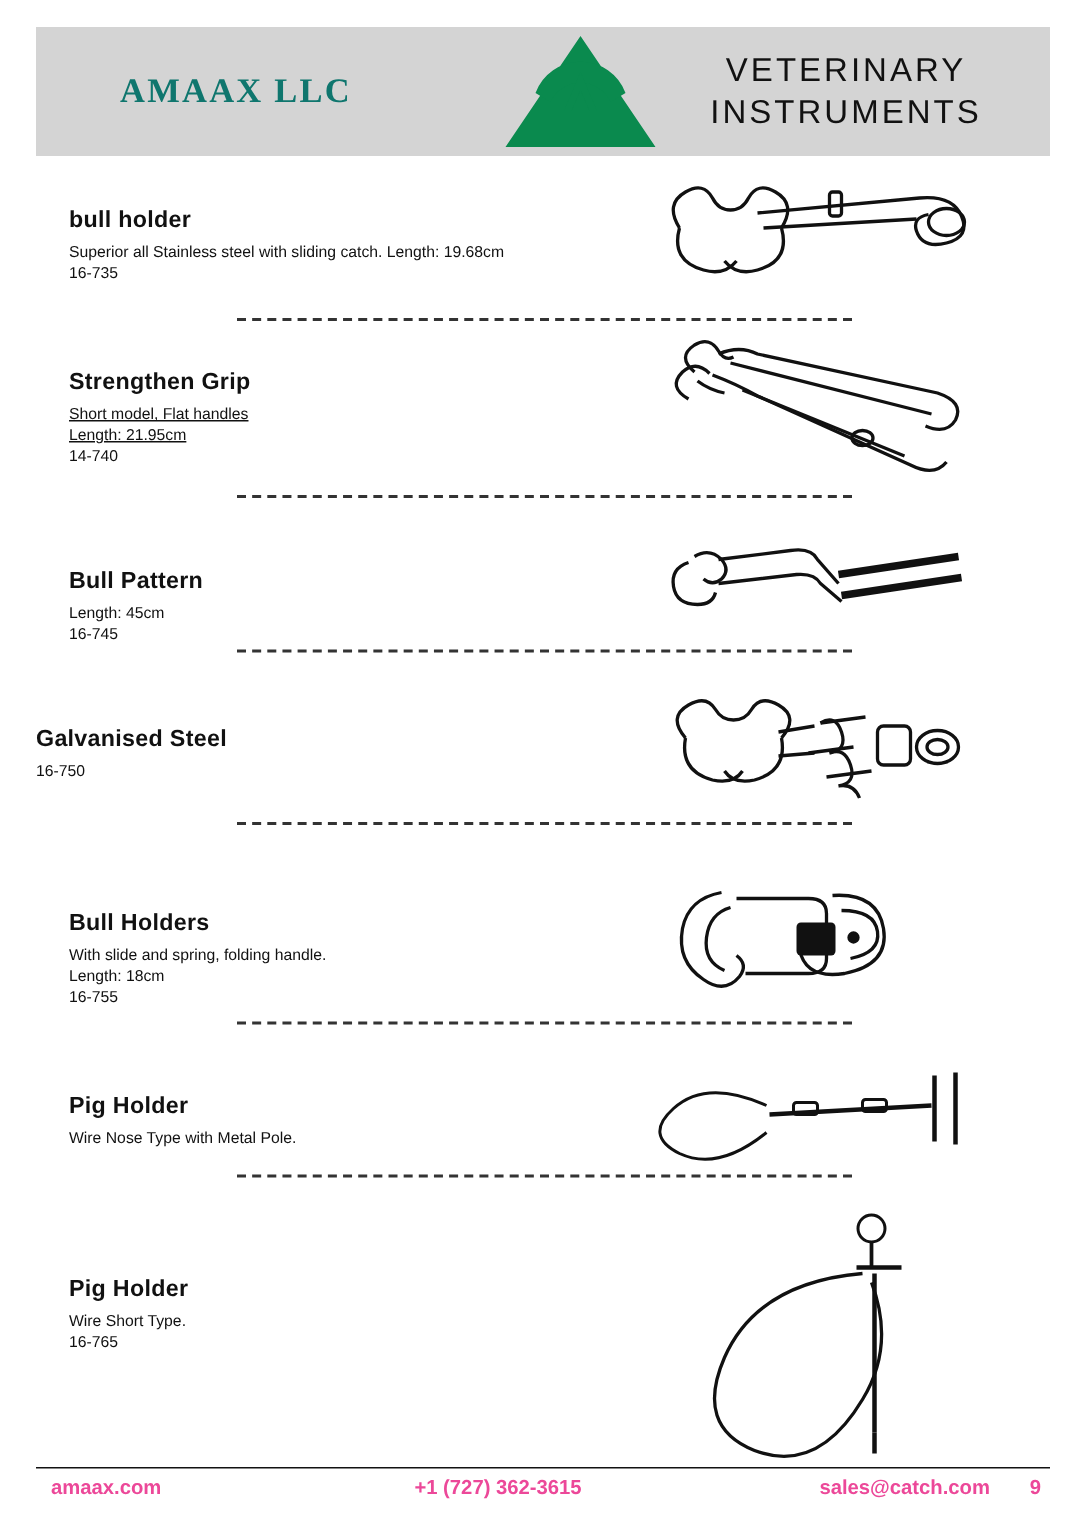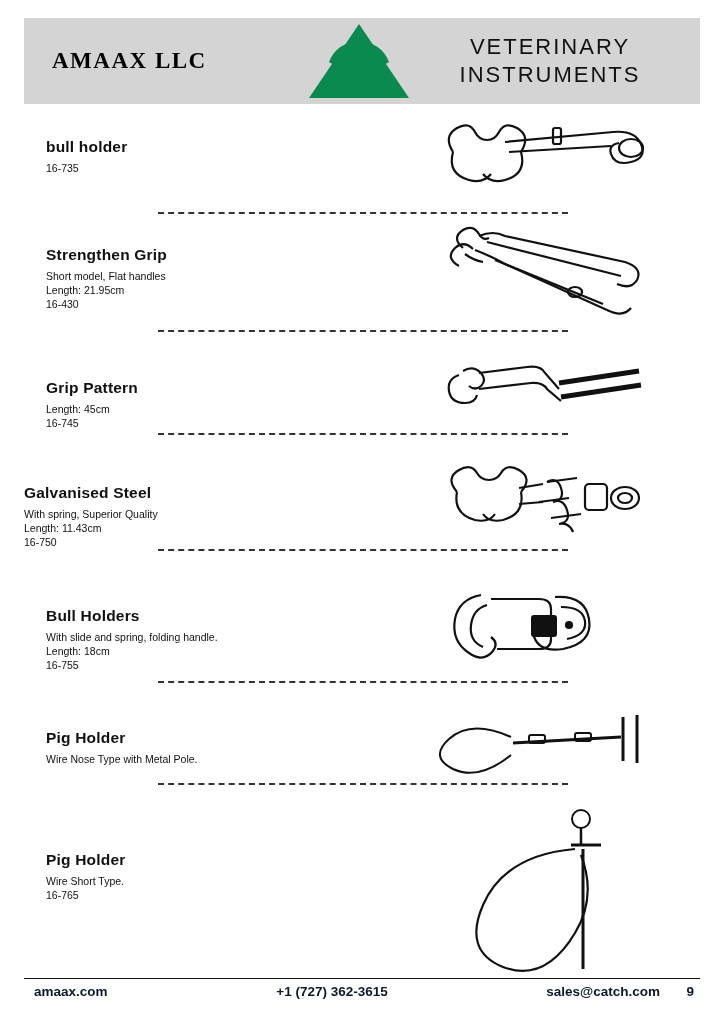--- a/index.html
+++ b/index.html
@@ -28,21 +28,22 @@
     display: flex;
     align-items: center;
   }
   .brand {
     width: 270px;
     padding-left: 28px;
     font-family: "Liberation Serif", serif;
     font-size: 23px;
     font-weight: bold;
     letter-spacing: 1.5px;
-    color: #000000;
+    color: #0f766e;
+    margin-left: 28px;
   }
   .logo-wrap {
     width: 130px;
     display: flex;
     align-items: center;
     justify-content: center;
   }
   .header-title {
     flex: 1;
     text-align: center;
@@ -120,21 +121,21 @@
   }
   .footer {
     position: absolute;
     left: 24px;
     top: 984px;
     width: 676px;
     display: flex;
     align-items: center;
     font-size: 13.5px;
     font-weight: bold;
-    color: #0f172a;
+    color: #ec4899;
   }
   .footer .site { width: 180px; padding-left: 10px; }
   .footer .phone { flex: 1; text-align: center; padding-left: 10px; }
   .footer .mail { width: 210px; text-align: right; }
   .footer .pageno { width: 40px; text-align: right; padding-right: 6px; }
 
   svg { display: block; }
 </style>
 </head>
 <body>
@@ -163,20 +164,21 @@
     <span class="l2">INSTRUMENTS</span>
   </div>
 </div>
 
 <div class="catalog">
 
   <div class="row" style="height:108px;">
     <div class="row-inner">
       <div class="text-col" style="padding-top:26px;">
         <div class="p-name">bull holder</div>
+        <div class="p-desc">Superior all Stainless steel with sliding catch. Length: 19.68cm</div>
         <div class="p-code">16-735</div>
       </div>
       <div class="img-col">
         <svg width="230" height="100" viewBox="0 0 230 100">
           <g fill="none" stroke="#111" stroke-width="2.2">
             <path d="M18 40 q-10 -16 4 -24 q12 -7 18 4 q4 8 12 8 q8 0 12 -8 q6 -11 18 -4 q14 8 4 24"></path>
             <path d="M18 40 q-6 22 16 28 q14 4 22 -6"></path>
             <path d="M86 40 q6 22 -16 28 q-14 4 -22 -6"></path>
             <path d="M70 30 L178 20 q22 -2 28 12 q6 14 -10 18 q-16 4 -20 -8 q-3 -9 8 -11"></path>
             <path d="M74 40 L176 34"></path>
@@ -186,23 +188,23 @@
         </svg>
       </div>
     </div>
     <hr class="divider">
   </div>
 
   <div class="row" style="height:133px;">
     <div class="row-inner">
       <div class="text-col" style="padding-top:26px;">
         <div class="p-name">Strengthen Grip</div>
-        <div class="p-desc" style="white-space:pre-line;">Short model, Flat handles
+        <div class="p-desc" style="white-space:pre-line;text-decoration:underline;">Short model, Flat handles
 Length: 21.95cm</div>
-        <div class="p-code">16-430</div>
+        <div class="p-code">14-740</div>
       </div>
       <div class="img-col">
         <svg width="230" height="110" viewBox="0 0 230 110">
           <g fill="none" stroke="#111" stroke-width="2.2">
             <path d="M28 28 q-12 -10 0 -18 q10 -6 16 4 q4 7 10 4"></path>
             <path d="M24 46 q-14 -8 -4 -18 q9 -8 18 1"></path>
             <path d="M44 16 q14 -6 26 0 L190 42 q18 6 12 18 q-6 10 -20 4"></path>
             <path d="M40 30 q16 6 30 14 L172 90 q16 8 24 -2"></path>
             <path d="M52 22 L186 56"></path>
             <path d="M60 40 L168 84"></path>
@@ -211,21 +213,21 @@
           </g>
         </svg>
       </div>
     </div>
     <hr class="divider">
   </div>
 
   <div class="row" style="height:105px;">
     <div class="row-inner">
       <div class="text-col" style="padding-top:26px;">
-        <div class="p-name">Grip Pattern</div>
+        <div class="p-name">Bull Pattern</div>
         <div class="p-desc">Length: 45cm</div>
         <div class="p-code">16-745</div>
       </div>
       <div class="img-col">
         <svg width="230" height="80" viewBox="0 0 230 80">
           <g fill="none" stroke="#111" stroke-width="2.2">
             <path d="M24 22 q-12 4 -10 16 q2 12 16 12 q10 0 12 -8"></path>
             <path d="M28 18 q10 -6 18 2 q6 7 0 13 q-6 5 -12 0"></path>
             <path d="M44 20 L92 14 q14 -2 18 6 L124 36"></path>
             <path d="M44 36 L96 30 q12 -1 16 6 L126 48"></path>
@@ -235,22 +237,20 @@
         </svg>
       </div>
     </div>
     <hr class="divider">
   </div>
 
   <div class="row" style="height:123px;">
     <div class="row-inner">
       <div class="text-col" style="padding-top:26px;padding-left:24px;">
         <div class="p-name">Galvanised Steel</div>
-        <div class="p-desc" style="white-space:pre-line;">With spring, Superior Quality
-Length: 11.43cm</div>
         <div class="p-code">16-750</div>
       </div>
       <div class="img-col">
         <svg width="230" height="90" viewBox="0 0 230 90">
           <g fill="none" stroke="#111" stroke-width="2.2">
             <path d="M22 34 q-12 -14 2 -22 q12 -7 18 3 q4 7 12 7 q8 0 12 -7 q6 -10 18 -3 q14 8 2 22"></path>
             <path d="M22 34 q-4 22 18 28 q14 3 20 -6"></path>
             <path d="M86 34 q4 22 -18 28 q-14 3 -20 -6"></path>
             <path d="M84 30 L108 26"></path>
             <path d="M84 46 L108 44"></path>

